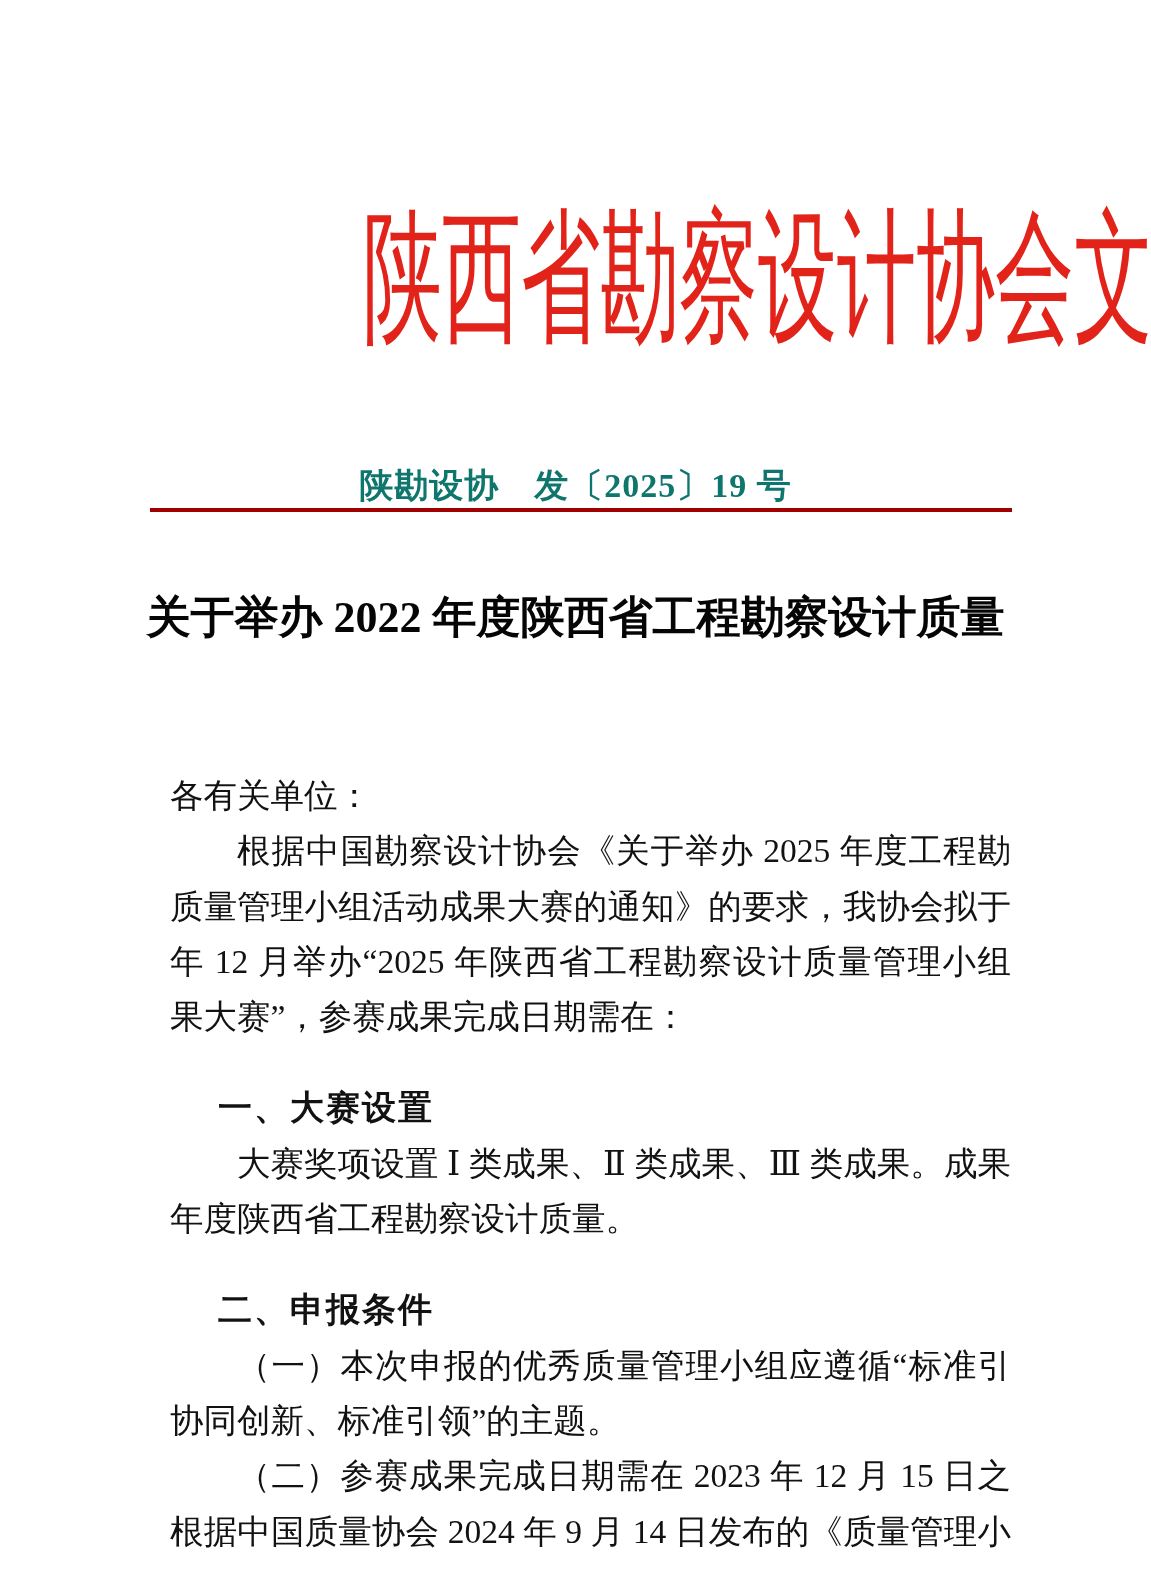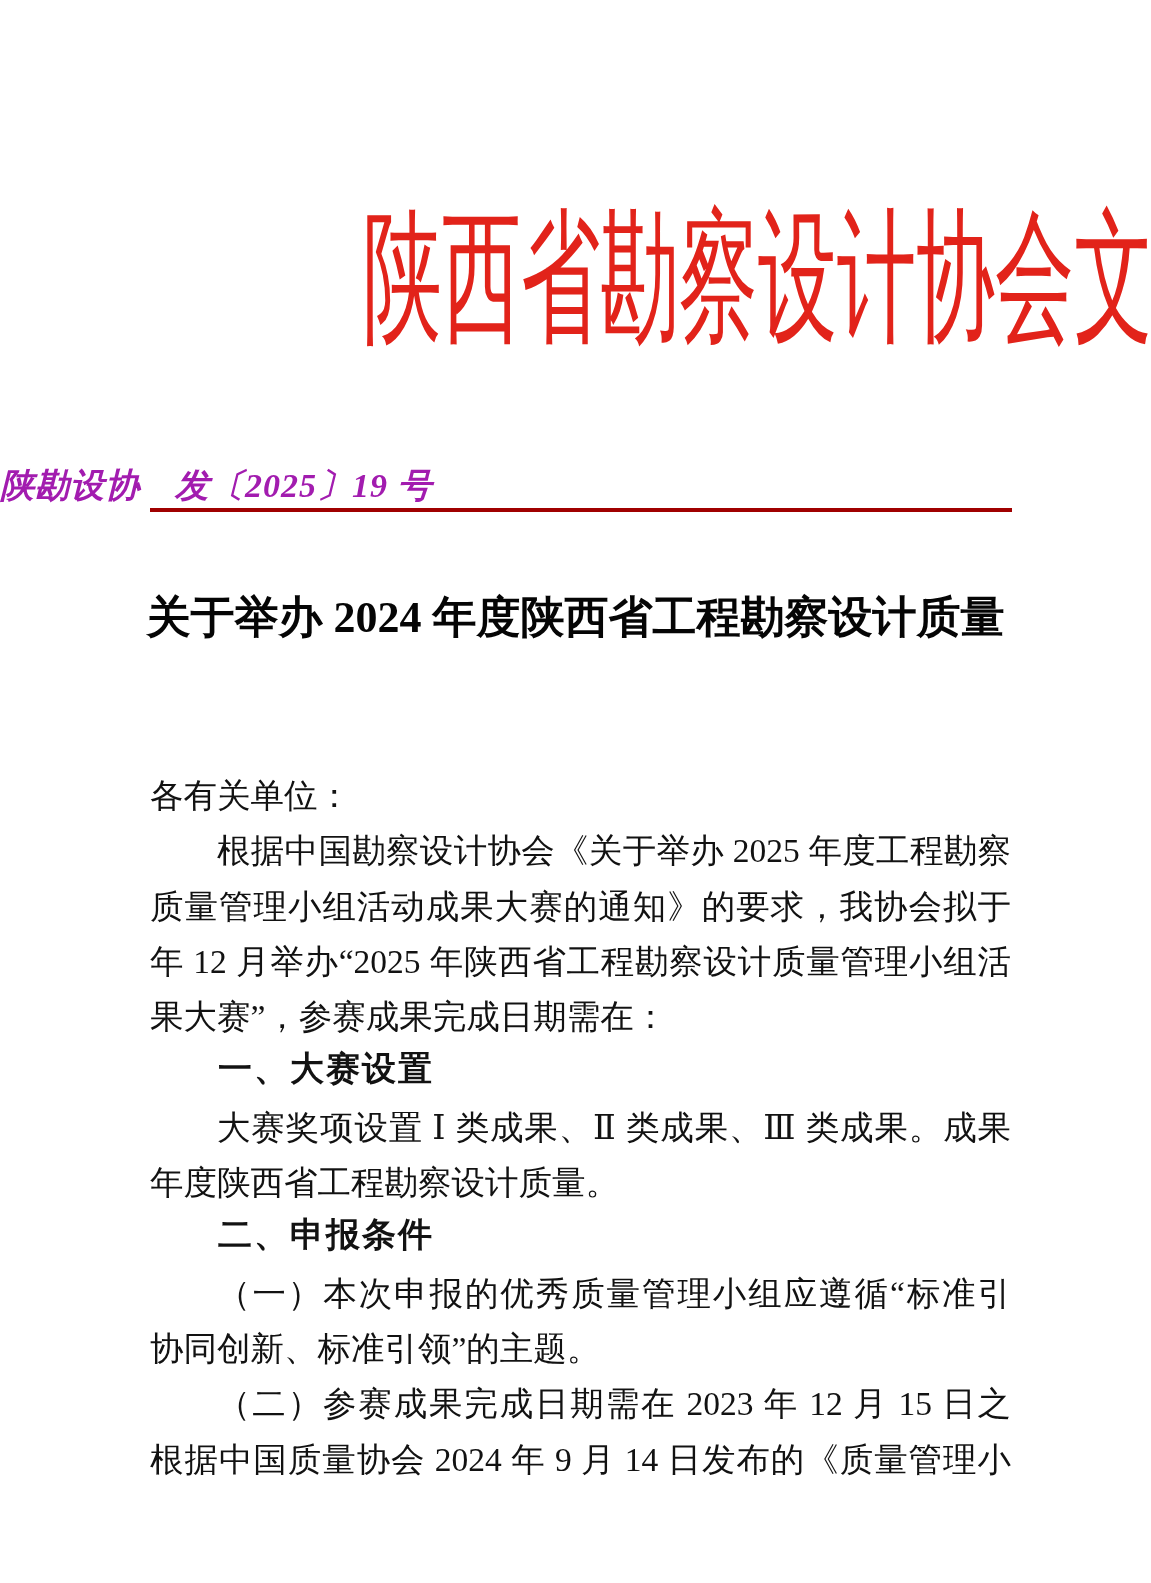--- a/index.html
+++ b/index.html
@@ -32,26 +32,26 @@
     transform-origin: 50% 50%;
     font-family: "Liberation Serif", "DejaVu Serif", serif;
   }
 
   
   .doc-number {
     position: absolute;
     top: 463px;
     left: 0;
     width: 100%;
+    text-align: center;
     font-size: 34px;
     font-weight: 700;
     letter-spacing: 1px;
-    color: #a21caf;
+    color: #0f766e;
     white-space: nowrap;
-    font-style: italic;
   }
 
   
   .red-divider {
     position: absolute;
     top: 508px;
     left: 150px;
     width: 862px;
     height: 4px;
     background: #a00000;
@@ -78,51 +78,53 @@
     left: 150px;
     width: 861px;
     font-size: 33.5px;
     line-height: 55.3px;
     color: #121212;
   }
   .bl {
     height: 55.3px;
     overflow: hidden;
     white-space: normal;
+    margin-left: 20px;
   }
   .bl.fill {
     text-align: justify;
     text-align-last: justify;
   }
   .bl.indent {
     text-indent: 2em;
   }
   .bl.bheading {
     font-weight: 700;
-    font-family: Liberation Mono, monospace;
+    font-family: Liberation Sans, sans-serif;
     font-size: 34px;
     margin-left: 2em;
     letter-spacing: 2px;
+    margin-top: 36px;
   }
 </style>
 </head>
 <body>
 
 <div class="page">
 
   <div class="letterhead">
     <span class="letterhead-text">陕西省勘察设计协会文件</span>
   </div>
 
   <div class="doc-number">陕勘设协　发〔2025〕19 号</div>
 
   <div class="red-divider"></div>
 
   <div class="doc-title">
-    <div>关于举办 2024 年度陕西省工程勘察设计质量</div>
+    <div>关于举办 2022 年度陕西省工程勘察设计质量</div>
   </div>
 
   <div class="doc-body">
 
     <div class="bl">各有关单位：</div>
 
     <div class="bl fill indent">根据中国勘察设计协会《关于举办 2025 年度工程勘察设计</div>
     <div class="bl fill">质量管理小组活动成果大赛的通知》的要求，我协会拟于 2025</div>
     <div class="bl fill">年 12 月举办“2025 年陕西省工程勘察设计质量管理小组活动成</div>
     <div class="bl">果大赛”，参赛成果完成日期需在：</div>

